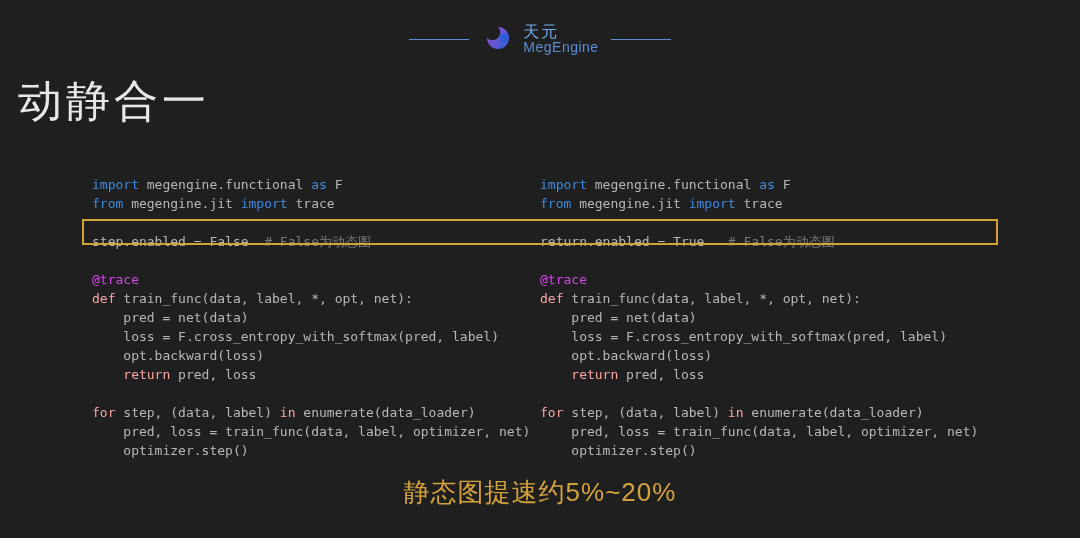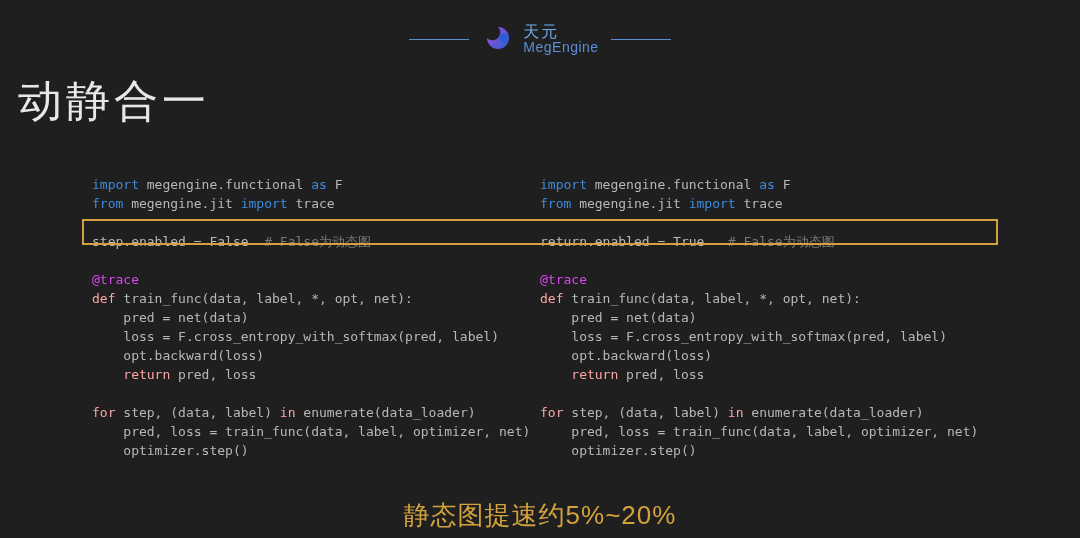--- a/index.html
+++ b/index.html
@@ -79,21 +79,21 @@
       right: 82px;
       top: 44px;
       height: 26px;
       border: 2px solid #d4a23c;
       pointer-events: none;
     }
     .footer {
       color: #d4a23c;
       font-size: 26px;
       text-align: center;
-      margin-top: 38px;
+      margin-top: 15px;
       letter-spacing: 1px;
       font-weight: 400;
     }
   </style>
 </head>
 <body>
 
 <div class="header">
   <div class="line"></div>
   <div class="logo-wrap">

